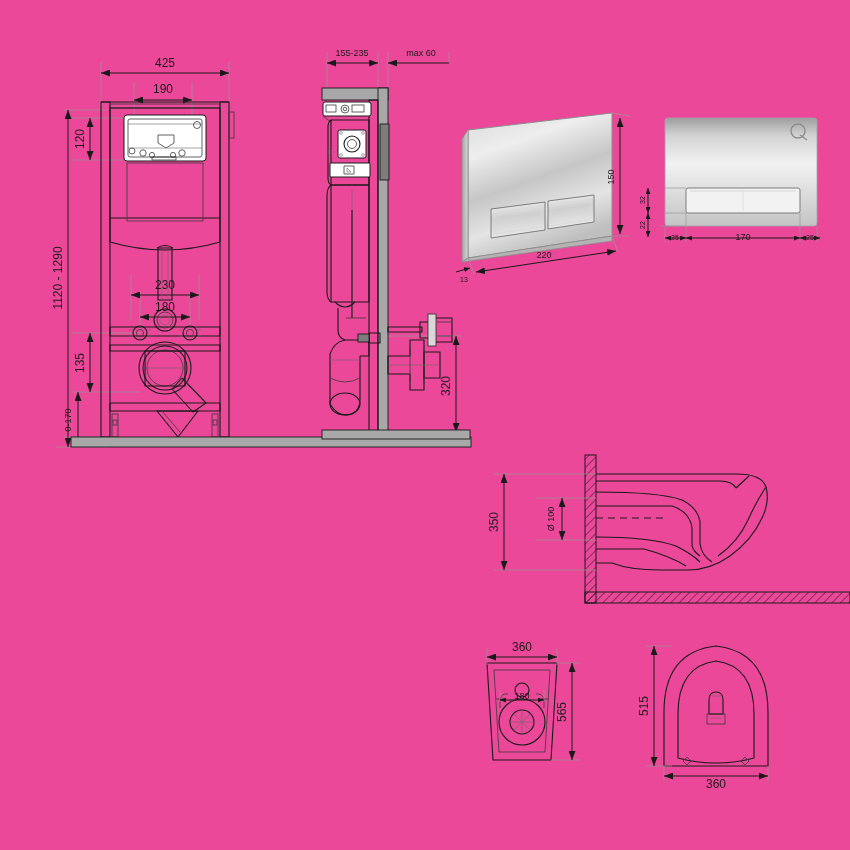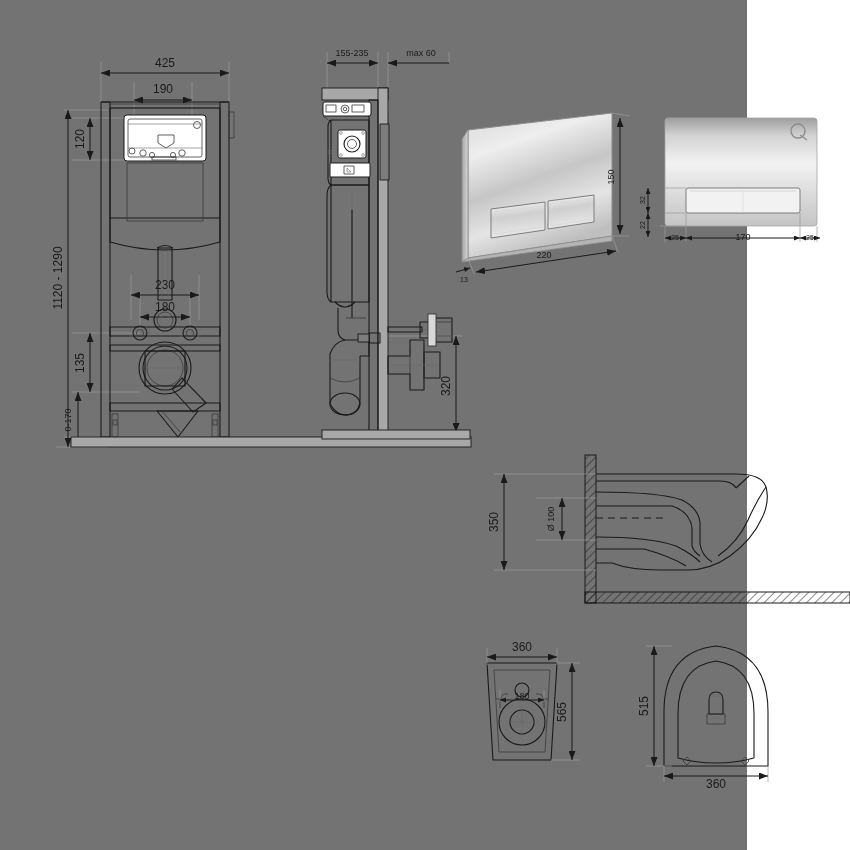--- a/index.html
+++ b/index.html
@@ -9,23 +9,23 @@
     background: #ffffff;
   }
   body {
     font-family: "Liberation Sans", sans-serif;
     width: 850px;
     height: 850px;
     overflow: hidden;
   }
   #sheet {
     position: relative;
-    width: 747px;
+    width: 850px;
     height: 850px;
-    background: #737373;
+    background: #ec4899;
   }
   svg#drawing {
     position: absolute;
     left: 0;
     top: 0;
     width: 850px;
     height: 850px;
     display: block;
   }
   .dimtxt {

